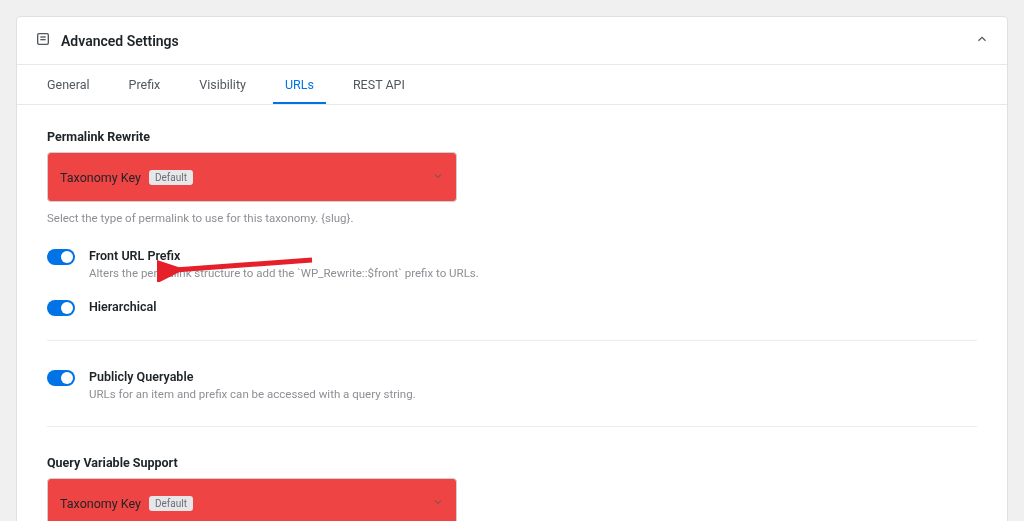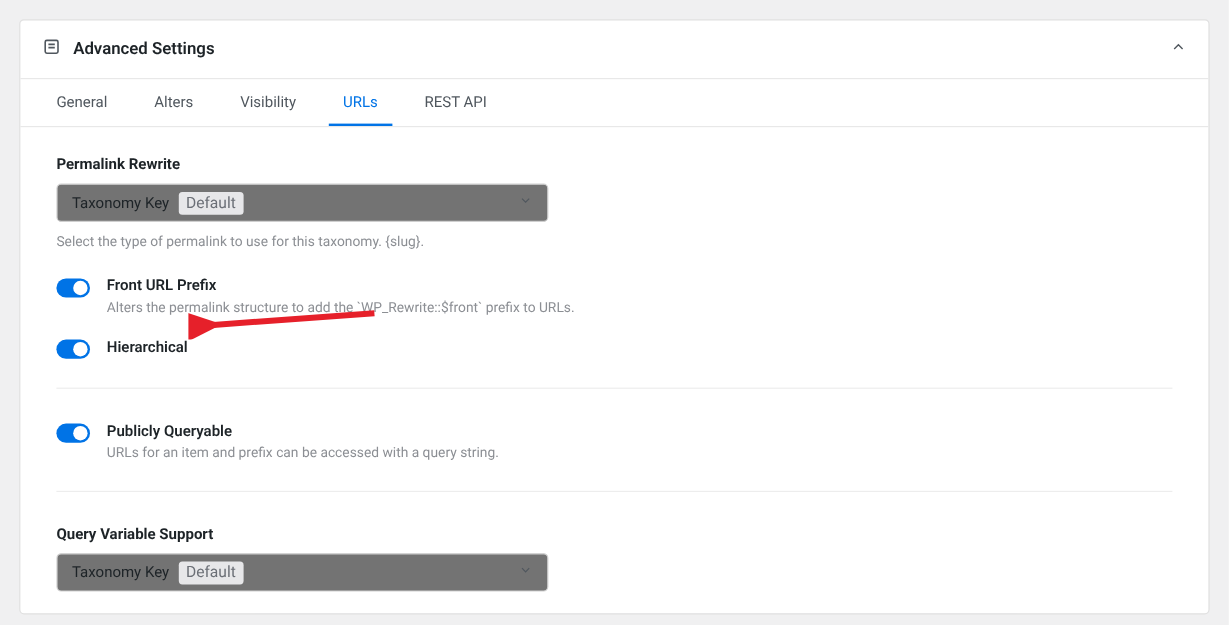--- a/index.html
+++ b/index.html
@@ -66,41 +66,41 @@
       margin-bottom: 22px;
     }
     .field-label {
       font-size: 12.5px;
       font-weight: 700;
       color: #1d2327;
       margin-bottom: 8px;
     }
     .select {
       width: 410px;
-      height: 32px;
+      height: 50px;
       border: 1px solid #cfcfcf;
       border-radius: 4px;
       display: flex;
       align-items: center;
       justify-content: space-between;
       padding: 0 12px;
       cursor: pointer;
-      background: #737373;
+      background: #ef4444;
     }
     .select-value {
       display: flex;
       align-items: center;
       gap: 8px;
       font-size: 12.5px;
       color: #1d2327;
     }
     .badge {
       background: #e7e7e9;
       color: #6b6f76;
-      font-size: 13px;
+      font-size: 10px;
       padding: 2px 6px;
       border-radius: 3px;
     }
     .chevron-icon {
       width: 12px;
       height: 12px;
       color: #50575e;
     }
     .help-text {
       font-size: 11.5px;
@@ -173,21 +173,21 @@
     </div>
     <span>
       <svg class="collapse-icon" viewBox="0 0 24 24" fill="none" stroke="currentColor" stroke-width="2">
         <polyline points="18 15 12 9 6 15"></polyline>
       </svg>
     </span>
   </div>
 
   <div class="tabs">
     <div class="tab">General</div>
-    <div class="tab">Alters</div>
+    <div class="tab">Prefix</div>
     <div class="tab">Visibility</div>
     <div class="tab active">URLs</div>
     <div class="tab">REST API</div>
   </div>
 
   <div class="panel-body" style="position:relative;">
 
     <div class="field-block">
       <div class="field-label">Permalink Rewrite</div>
       <div class="select">

